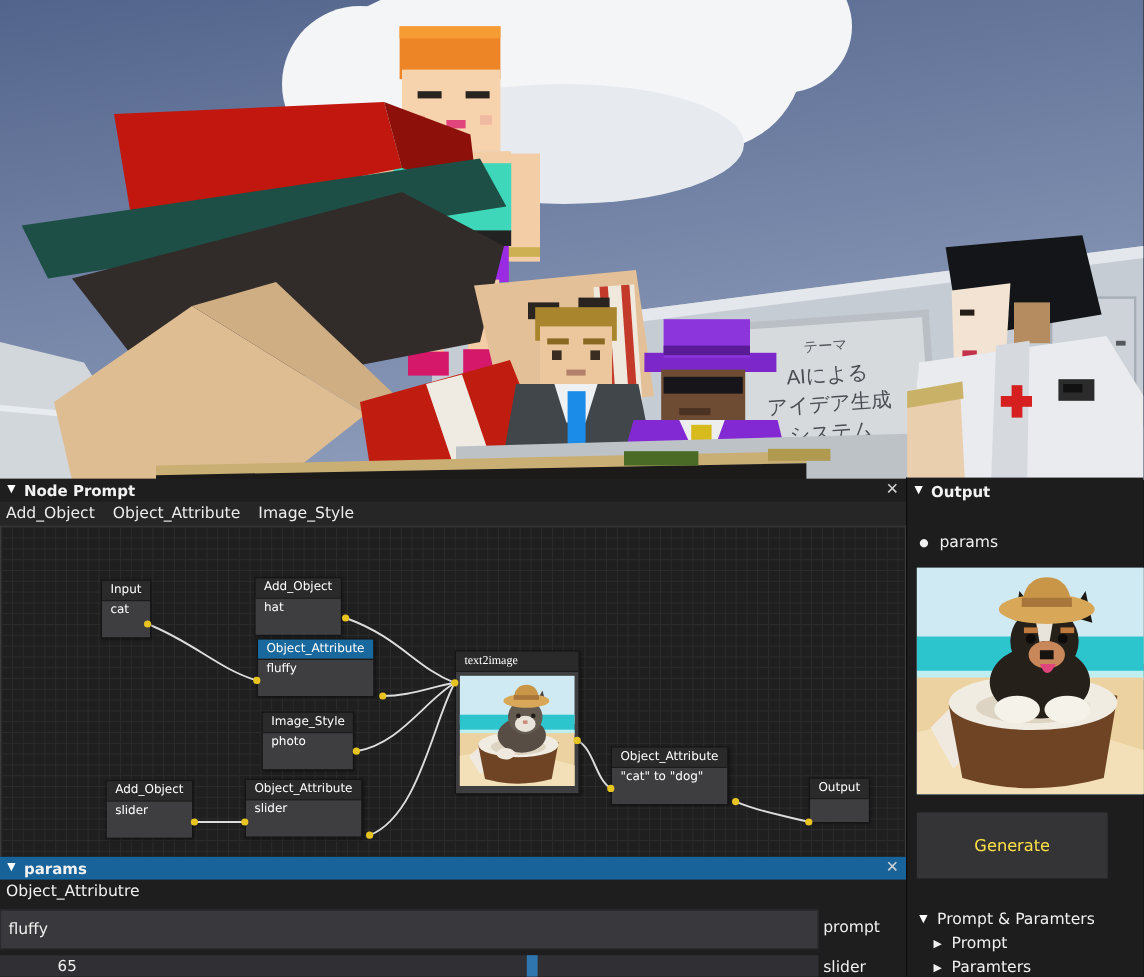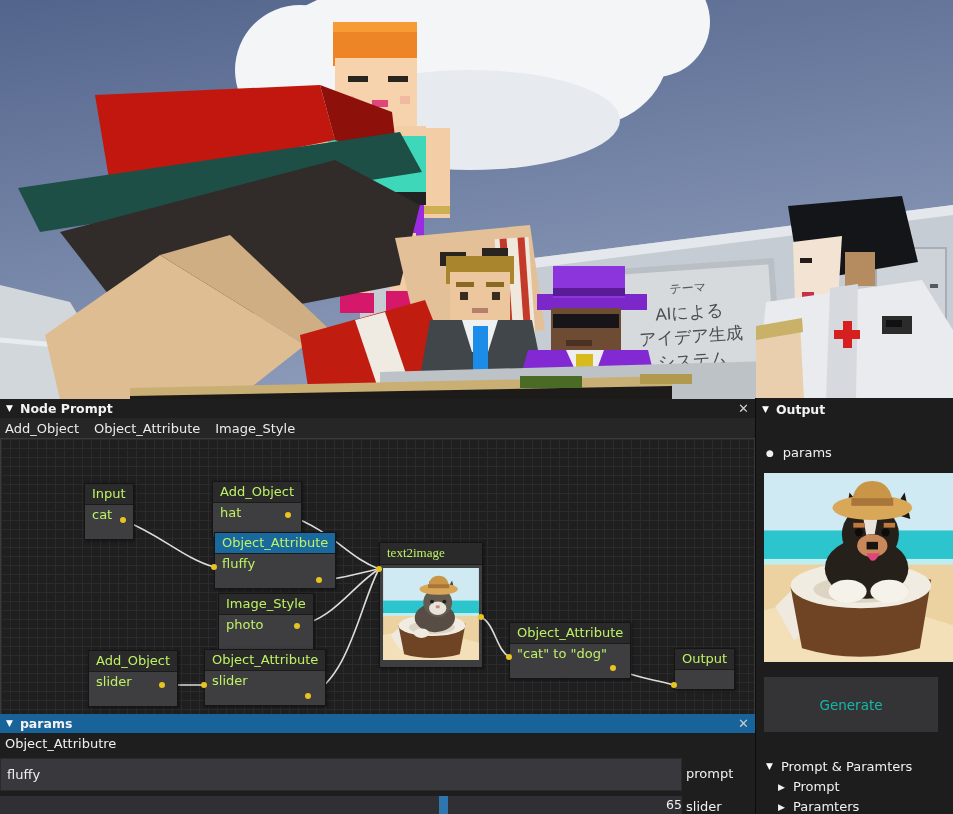--- a/index.html
+++ b/index.html
@@ -21,50 +21,50 @@
   .node-editor { position:absolute; left:0; top:399; top:399px; width:755px; height:315px; background:#1e1e1f; }
   .ne-header { background:#1e1e1f; }
   .ne-menubar { display:flex; align-items:center; gap:15px; height:20px; padding:0 5px;
                 background:#262627; color:#ececec; font-size:13px; }
   .ne-canvas { position:absolute; left:0; top:39px; width:755px; height:276px;
                background-color:#1f1f20; border:1px solid #3a3a3b; border-bottom:none;
                background-image:linear-gradient(#2b2b2c 1px, transparent 1px),
                                 linear-gradient(90deg, #2b2b2c 1px, transparent 1px);
                background-size:9px 9px; overflow:hidden; }
   .edges { position:absolute; left:0; top:0; z-index:1; }
-  .node { position:absolute; z-index:2; font-size:13px; color:#bef264;
+  .node { position:absolute; z-index:2; font-size:10px; color:#ffffff;
           border:1px solid #151515; box-shadow:1px 1px 3px rgba(0,0,0,.45); }
   .node-title { background:#2a2a2b; padding:2px 7px 3px; white-space:nowrap; }
   .node.selected .node-title { background:#1a699e; }
   .node-body { background:#3e3e40; padding:2px 7px 17px; border-top:1px solid #1b1b1b; white-space:nowrap; min-height:19px; }
   .node-img-body { background:#3e3e40; padding:3px; border-top:1px solid #1b1b1b; }
   .port { position:absolute; z-index:3; width:6px; height:6px; border-radius:50%; background:#e7c41f; }
 
   
   .params { position:absolute; left:0; top:714px; width:755px; height:100px; background:#1e1e1f; }
   .params-header { background:#17639a; }
   .params-label { padding:3px 5px 2px; color:#f0f0f0; font-size:13px; }
   .prompt-field { position:absolute; left:0; top:44px; width:682px; height:33px;
                   background:#39393d; border:1px solid #2a2a2e; color:#f0f0f0; font-size:13px;
                   padding:3px 6px; font-family:"DejaVu Sans","Liberation Sans",sans-serif;
                   vertical-align:top; outline:none; }
   .field-side-label { position:absolute; left:686px; color:#f0f0f0; font-size:13px; }
   .slider { position:absolute; left:0; top:82px; width:682px; height:18px; background:#303034; }
-  .slider-value { position:absolute; left:0; top:1px; width:100%; text-align:right; color:#f0f0f0; font-size:12.5px; }
+  .slider-value { position:absolute; left:0; top:1px; width:100%; text-align:left; color:#f0f0f0; font-size:12.5px;padding-left:48px; }
   .slider-handle { position:absolute; left:439px; top:0; width:9px; height:18px; background:#2e76ad; }
 
   
   .output-panel { position:absolute; left:755px; top:398px; width:198px; height:416px;
                   background:#1d1d1e; border-left:1px solid #0c0c0c; color:#f0f0f0; }
   .op-header { padding-top:3px; }
   .op-result { position:absolute; left:10px; top:47px; display:flex; align-items:center; gap:9px; font-size:13px; }
   .op-bullet { font-size:9px; }
   .op-image { position:absolute; left:8px; top:75px; width:190px; height:189px; background:#cfeaf2; }
-  .generate-btn { position:absolute; left:8px; top:279px; width:174px; height:55px;
-                  background:#343437; border:none; color:#14b8a6; font-size:13.5px;
+  .generate-btn { position:absolute; left:8px; top:279px; width:159px; height:55px;
+                  background:#343437; border:none; color:#fde047; font-size:13.5px;
                   font-family:"DejaVu Sans","Liberation Sans",sans-serif; cursor:pointer; }
   .op-tree-root { position:absolute; left:10px; top:361px; display:flex; gap:8px; align-items:center; font-size:13px; }
   .op-tree-item { position:absolute; left:22px; display:flex; gap:8px; align-items:center; font-size:13px; }
   .tri-r { font-size:9px; }
 </style>
 </head>
 <body>
 
 <div id="app">
 

